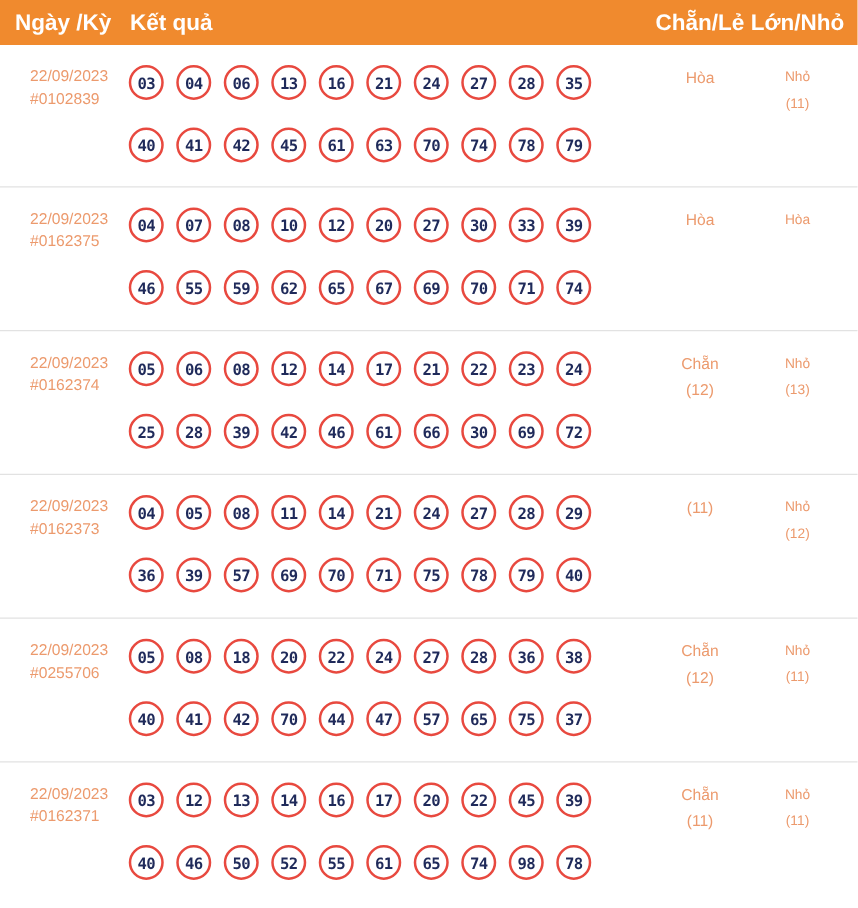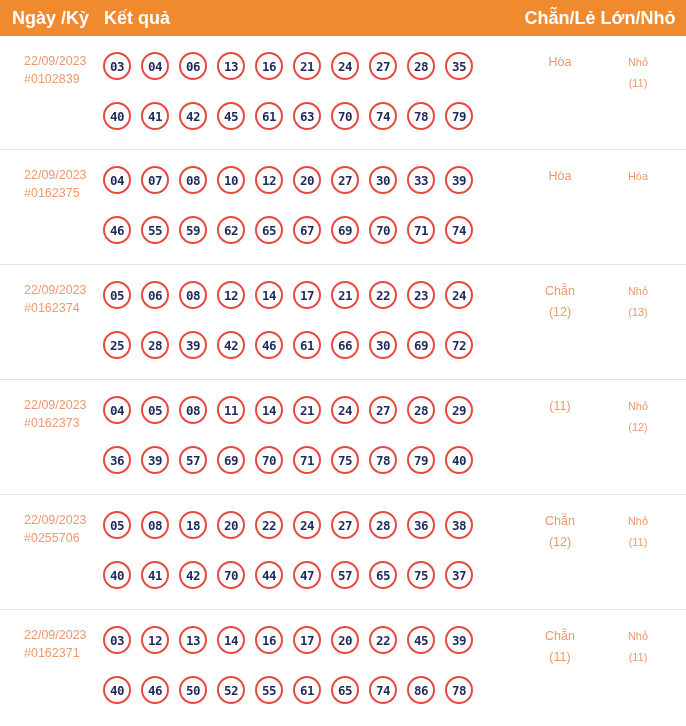--- a/index.html
+++ b/index.html
@@ -365,21 +365,21 @@
           </div>
           <div class="ball-line">
             <div class="ball">40</div>
             <div class="ball">46</div>
             <div class="ball">50</div>
             <div class="ball">52</div>
             <div class="ball">55</div>
             <div class="ball">61</div>
             <div class="ball">65</div>
             <div class="ball">74</div>
-            <div class="ball">86</div>
+            <div class="ball">98</div>
             <div class="ball">78</div>
           </div>
         </div>
         <div class="cell-parity">
           <span class="sub">Chẵn</span>
           <span class="sub">(11)</span>
         </div>
         <div class="cell-size">
           <span class="sub">Nhỏ</span>
           <span class="sub">(11)</span>

